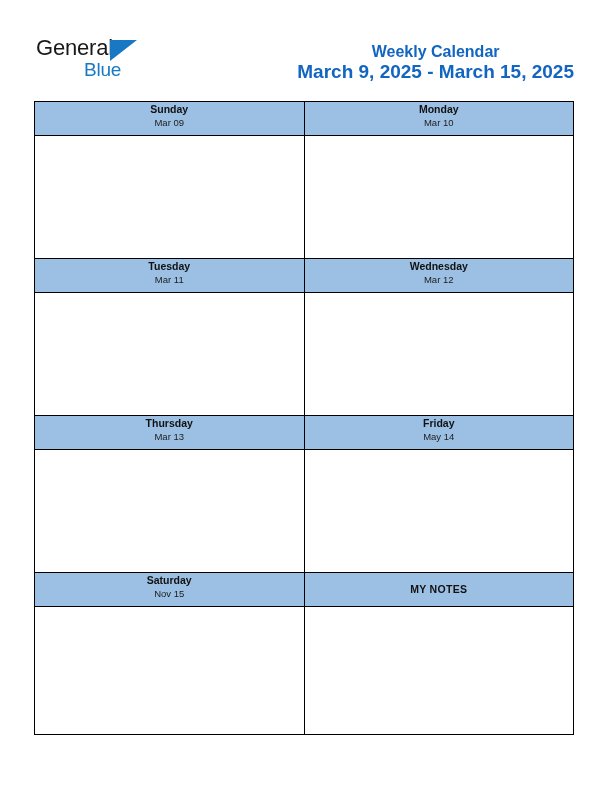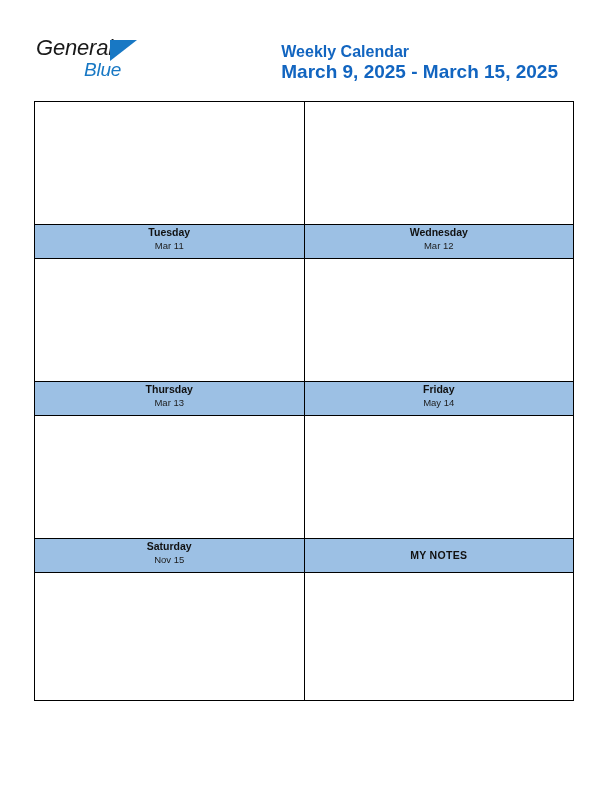--- a/index.html
+++ b/index.html
@@ -31,21 +31,20 @@
     width: 540px;
     height: 58px;
   }
 
   .logo {
     position: absolute;
     left: 0;
     top: 0;
     width: 130px;
     height: 55px;
-    font-style: italic;
   }
   .logo-general {
     position: absolute;
     left: 2px;
     top: 3px;
     font-family: "Liberation Sans", sans-serif;
     font-size: 22px;
     font-weight: 400;
     letter-spacing: -0.2px;
     color: #191919;
@@ -67,23 +66,23 @@
     font-family: "Liberation Sans", sans-serif;
     font-size: 19px;
     font-weight: 400;
     letter-spacing: -0.2px;
     color: #1878c4;
     line-height: 1;
   }
 
   .titles {
     position: absolute;
-    right: 16px;
+    right: 0;
     top: 8px;
-    text-align: left;
+    text-align: center;
   }
   .title-main {
     font-family: "Liberation Sans", sans-serif;
     font-size: 16px;
     font-weight: bold;
     color: #1265c0;
     line-height: 20px;
     white-space: nowrap;
   }
   .title-range {
@@ -167,20 +166,30 @@
       <div class="title-main">Weekly Calendar</div>
       <div class="title-range">March 9, 2025 - March 15, 2025</div>
     </div>
 
   </div>
 
   <table class="calendar">
     <tbody>
 
       <tr>
+        <td class="day-head">
+          <div class="day-name">Sunday</div>
+          <div class="day-date">Mar 09</div>
+        </td>
+        <td class="day-head">
+          <div class="day-name">Monday</div>
+          <div class="day-date">Mar 10</div>
+        </td>
+      </tr>
+      <tr>
         <td class="day-body"></td>
         <td class="day-body"></td>
       </tr>
 
       <tr>
         <td class="day-head">
           <div class="day-name">Tuesday</div>
           <div class="day-date">Mar 11</div>
         </td>
         <td class="day-head">

